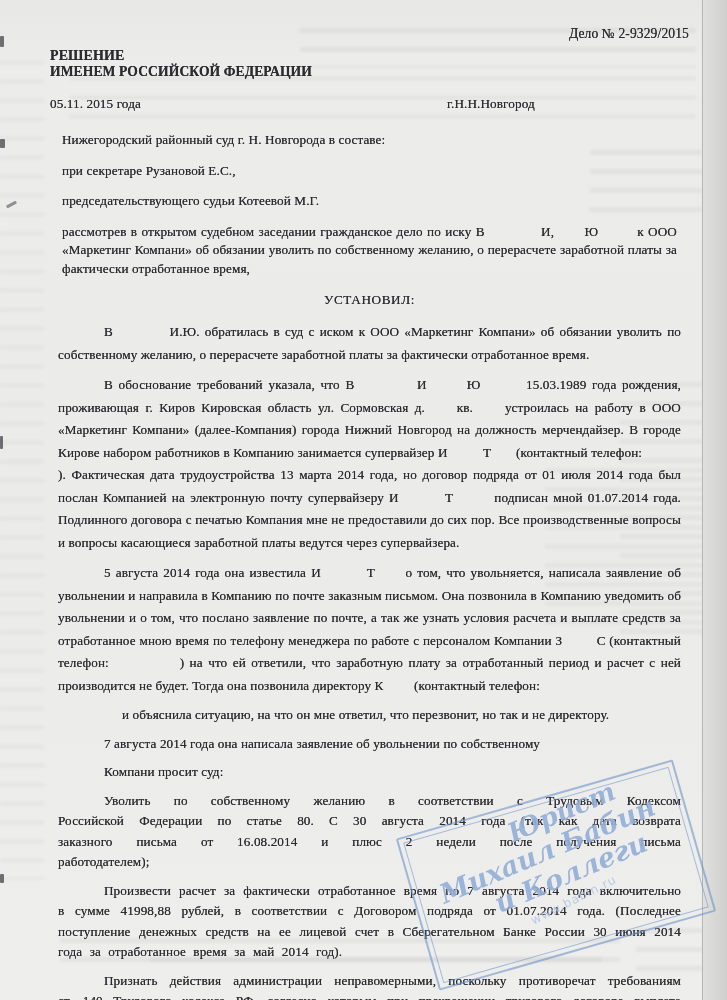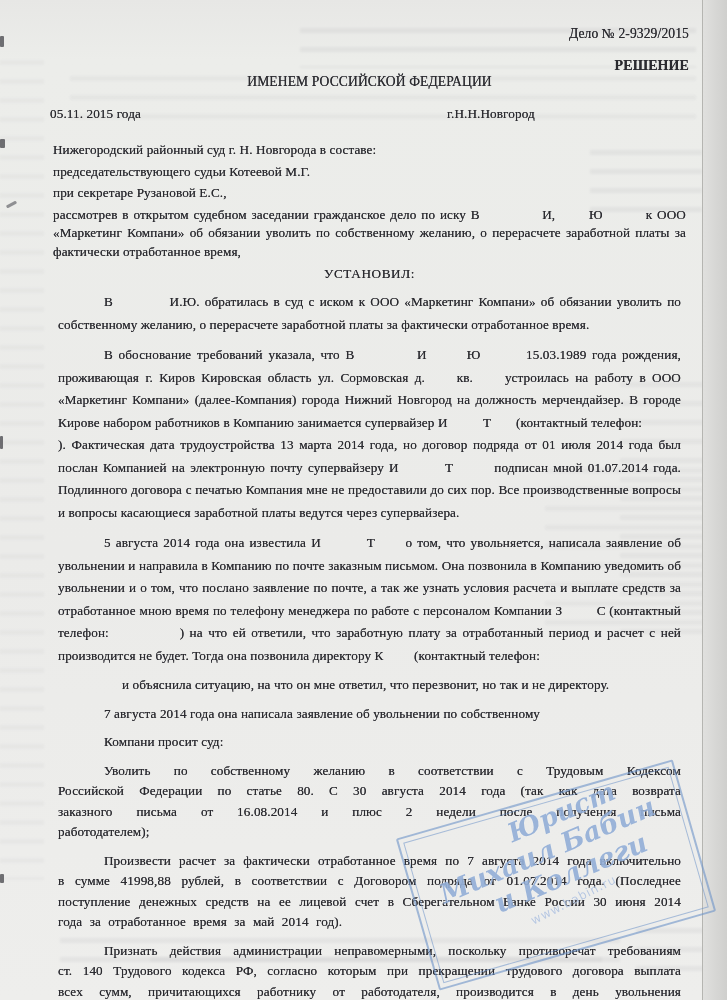--- a/index.html
+++ b/index.html
@@ -44,26 +44,26 @@
   .b8 { left:636px; top:928px; width:68px;  height:46px; }
   .b9 { left:150px; top:957px; width:452px; height:16px; opacity:.45; }
 
   .content {
     position: relative;
     padding: 26px 38px 0 50px;
     font-size: 13.2px;
     letter-spacing: .1px;
     text-shadow: 0 0 .4px rgba(45,45,52,.85);
   }
-  .case-no { text-align: right; font-size: 13.6px; margin: 0 0 16px 0; }
-  .title { text-align: right; font-weight: bold; font-size: 14px; margin: 0; line-height: 16px; }
-  .title2 { text-align: center; font-weight: normal; font-size: 13.6px; margin: 0 0 16px 0; line-height: 16px; }
+  .case-no { text-align: right; font-size: 13.6px; margin: 0 0 6px 0; }
+  .title { text-align: left; font-weight: bold; font-size: 14px; margin: 0; line-height: 16px; }
+  .title2 { font-weight: bold; font-size: 13.6px; margin: 0 0 16px 0; line-height: 16px; }
   .date-row { position: relative; height: 19px; margin: 16px 0 16px 0; }
   .date-row .city { position: absolute; left: 397px; top: 0; }
-  .intro p { margin: 3px; line-height: 18.6px; }
+  .intro p { margin: 12px; line-height: 18.6px; }
   .intro .just { text-align: justify; }
   .ustanovil { text-align: center; margin: 3px 0 8px 0; letter-spacing: .6px; }
   .body p { margin: 8px; text-align: justify; }
   .lh-big p { line-height: 22.5px; }
   .indent { text-indent: 46px; }
   .cont { text-align: left !important; padding-left: 64px; line-height: 20.5px; }
   .tight { line-height: 20.5px !important; }
   .sparse1 { word-spacing: 11px; }
   .sparse2 { word-spacing: 4px; }
   .sparse3 { word-spacing: 7px; }
@@ -132,22 +132,22 @@
     <p class="title">РЕШЕНИЕ</p>
     <p class="title2">ИМЕНЕМ РОССИЙСКОЙ ФЕДЕРАЦИИ</p>
 
     <div class="date-row">
       <span>05.11. 2015 года</span>
       <span class="city">г.Н.Н.Новгород</span>
     </div>
 
     <div class="intro">
       <p>Нижегородский районный суд г. Н. Новгорода в составе:</p>
+      <p>при секретаре Рузановой Е.С.,</p>
       <p>председательствующего судьи Котеевой М.Г.</p>
-      <p>при секретаре Рузановой Е.С.,</p>
       <p class="just">рассмотрев в открытом судебном заседании гражданское дело по иску В&nbsp;&nbsp;&nbsp;&nbsp;&nbsp;&nbsp;&nbsp;&nbsp;&nbsp;&nbsp;&nbsp;&nbsp; И,&nbsp;&nbsp;&nbsp;&nbsp;&nbsp;&nbsp; Ю&nbsp;&nbsp;&nbsp;&nbsp;&nbsp;&nbsp;&nbsp;&nbsp; к ООО «Маркетинг Компани» об обязании уволить по собственному желанию, о перерасчете заработной платы за фактически отработанное время,</p>
       <p class="ustanovil">УСТАНОВИЛ:</p>
     </div>
 
     <div class="body">
       <div class="lh-big">
         <p class="indent">В&nbsp;&nbsp;&nbsp;&nbsp;&nbsp;&nbsp;&nbsp;&nbsp;&nbsp;&nbsp; И.Ю. обратилась в суд с иском к ООО «Маркетинг Компани» об обязании уволить по собственному желанию, о перерасчете заработной платы за фактически отработанное время.</p>
         <p class="indent">В обоснование требований указала, что В&nbsp;&nbsp;&nbsp;&nbsp;&nbsp;&nbsp;&nbsp;&nbsp;&nbsp;&nbsp; И&nbsp;&nbsp;&nbsp;&nbsp;&nbsp;&nbsp; Ю&nbsp;&nbsp;&nbsp;&nbsp;&nbsp;&nbsp;&nbsp; 15.03.1989 года рождения, проживающая г. Киров Кировская область ул. Сормовская д.&nbsp;&nbsp;&nbsp;&nbsp; кв.&nbsp;&nbsp;&nbsp;&nbsp; устроилась на работу в ООО «Маркетинг Компани» (далее-Компания) города Нижний Новгород на должность мерчендайзер. В городе Кирове набором работников в Компанию занимается супервайзер И&nbsp;&nbsp;&nbsp;&nbsp;&nbsp;&nbsp;&nbsp;&nbsp;&nbsp; Т&nbsp;&nbsp;&nbsp;&nbsp;&nbsp;&nbsp; (контактный телефон: &nbsp;&nbsp;&nbsp;&nbsp;&nbsp;&nbsp;&nbsp;&nbsp;&nbsp;&nbsp; ). Фактическая дата трудоустройства 13 марта 2014 года, но договор подряда от 01 июля 2014 года был послан Компанией на электронную почту супервайзеру И&nbsp;&nbsp;&nbsp;&nbsp;&nbsp;&nbsp;&nbsp;&nbsp; Т&nbsp;&nbsp;&nbsp;&nbsp;&nbsp;&nbsp;&nbsp; подписан мной 01.07.2014 года. Подлинного договора с печатью Компания мне не предоставили до сих пор. Все производственные вопросы и вопросы касающиеся заработной платы ведутся через супервайзера.</p>
         <p class="indent">5 августа 2014 года она известила И&nbsp;&nbsp;&nbsp;&nbsp;&nbsp;&nbsp;&nbsp;&nbsp; Т&nbsp;&nbsp;&nbsp;&nbsp;&nbsp; о том, что увольняется, написала заявление об увольнении и направила в Компанию по почте заказным письмом. Она позвонила в Компанию уведомить об увольнении и о том, что послано заявление по почте, а так же узнать условия расчета и выплате средств за отработанное мною время по телефону менеджера по работе с персоналом Компании З&nbsp;&nbsp;&nbsp;&nbsp;&nbsp;&nbsp;&nbsp;&nbsp; С (контактный телефон: &nbsp;&nbsp;&nbsp;&nbsp;&nbsp;&nbsp;&nbsp;&nbsp;&nbsp;&nbsp;&nbsp; ) на что ей ответили, что заработную плату за отработанный период и расчет с ней производится не будет. Тогда она позвонила директору К&nbsp;&nbsp;&nbsp;&nbsp;&nbsp;&nbsp;&nbsp;&nbsp; (контактный телефон:</p>
       </div>

